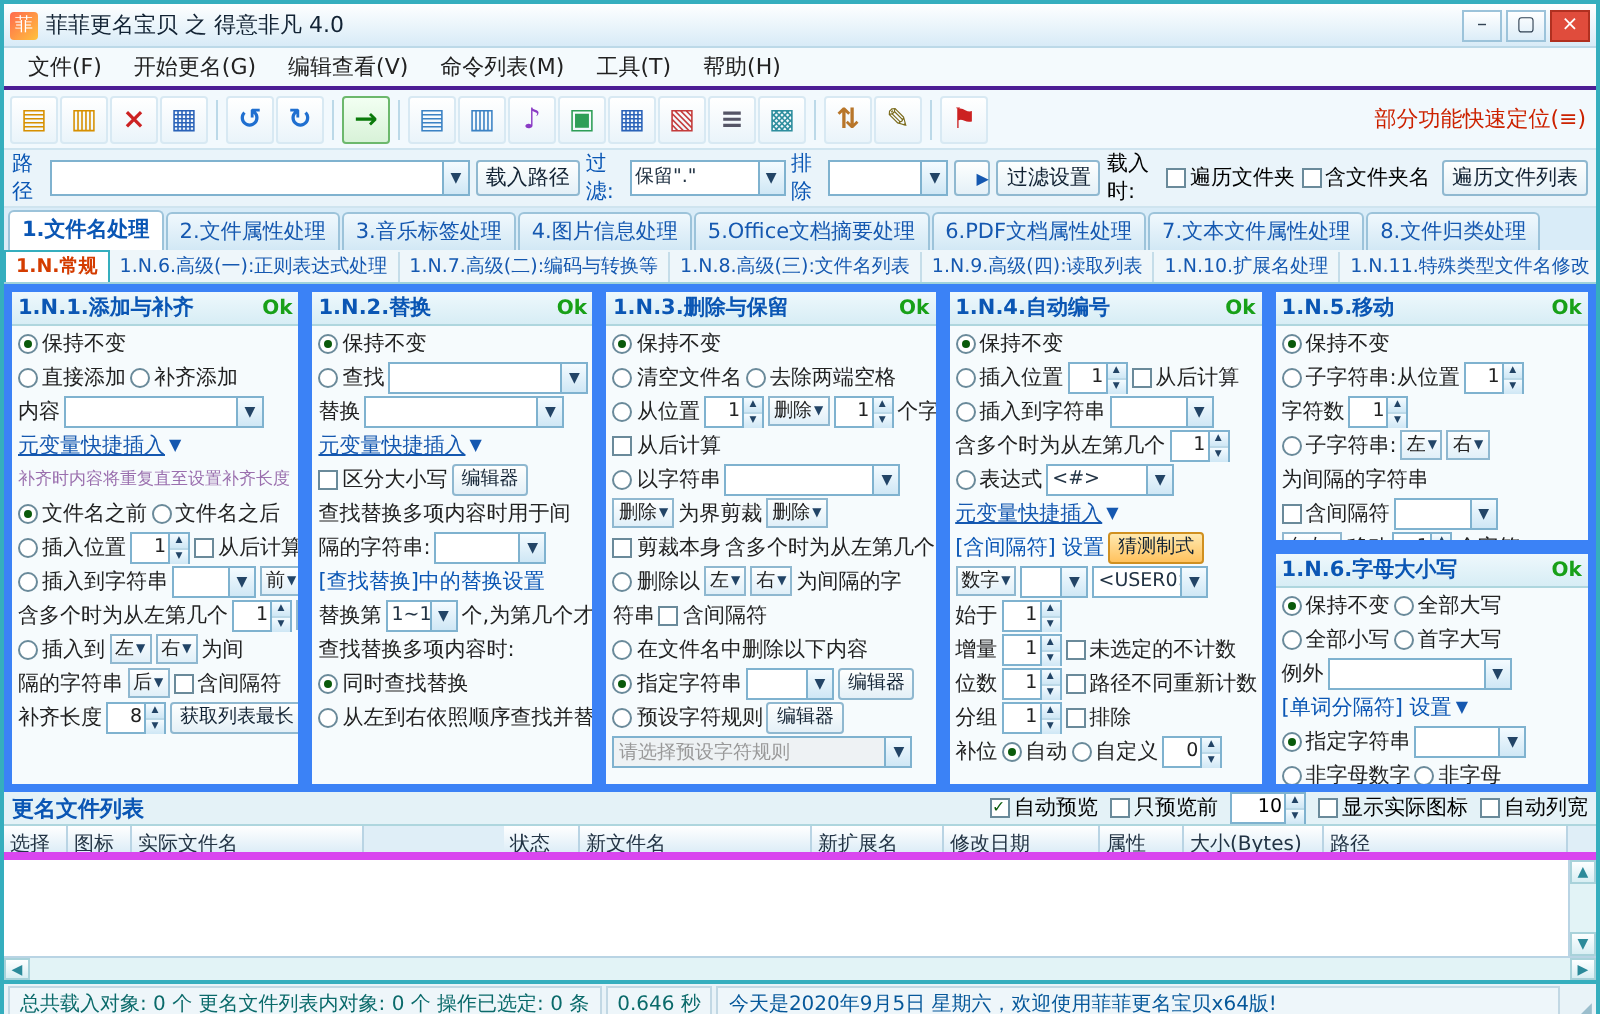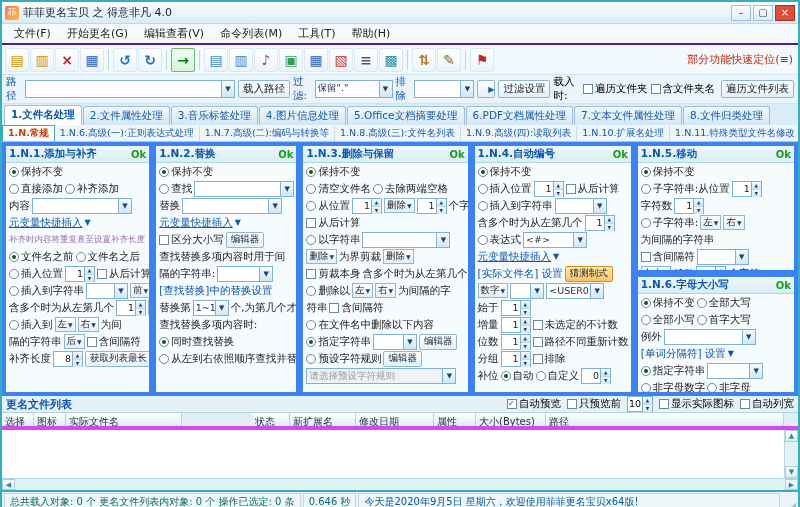--- a/index.html
+++ b/index.html
@@ -72,21 +72,21 @@
   .dropbtn{display:inline-flex;align-items:center;gap:1px;height:15px;padding:0 2px;border:1px solid #8fb8d0;background:linear-gradient(#feffff,#e0eff8);font-size:9.5px;flex:0 0 auto;}
   .da{font-size:6px;color:#224466;}
   .xbtn{height:16px;padding:0 4px;border:1px solid #8fb8d0;border-radius:2px;background:linear-gradient(#fefffe,#e4f0f7);font-size:9.5px;color:#112233;flex:0 0 auto;text-align:right;}
   .xbtn.play{color:#1558b0;font-size:8px;width:18px;padding:0;}
   .xbtn.hl{background:linear-gradient(#ffe9b0,#ffc25e);border-color:#d09020;}
   .gap{flex:1;}
 
   .listbar{flex:0 0 16px;display:flex;align-items:center;gap:3px;padding:0 4px;background:#e4f2f7;border-bottom:1px solid #aed6de;font-size:10.5px;}
   .listtitle{color:#0a56b4;font-weight:bold;font-size:11px;}
   .listops{margin-left:auto;display:flex;align-items:center;gap:6px;}
-  .listops .spin{width:26px;}
+  .listops .spin{width:38px;}
 
   .thead{flex:0 0 17px;display:flex;background:#dfeef7;border-bottom:4px solid #d946ef;padding-right:14px;overflow:hidden;}
   .th{height:100%;border-right:1px solid #b9d4e4;background:linear-gradient(#ffffff,#ddedf7);font-size:10px;color:#223344;padding:2px 3px;overflow:hidden;white-space:nowrap;flex:0 0 auto;}
   .th.flex{flex:1;}
 
   .tbodywrap{flex:0 0 48px;display:flex;background:#fff;}
   .tbody{flex:1;background:#fff;}
   .vscroll{width:14px;flex:0 0 14px;background:#e2f3f6;border-left:1px solid #b9d4e4;display:flex;flex-direction:column;justify-content:space-between;}
   .sarrow{height:12px;font-size:7px;color:#2c8a9a;display:flex;align-items:center;justify-content:center;background:linear-gradient(#fdffff,#d8eef3);border:1px solid #a8d2da;}
   .hscroll{flex:0 0 12px;display:flex;background:#e2f3f6;border-top:1px solid #b9d4e4;}
@@ -645,21 +645,21 @@
             <span class="combo" data-name="combo-box" style="width: 64px;">
               <span class="cval" data-name="combo-value">&lt;#&gt;</span>
               <span class="carr" data-name="chevron-down-icon">▼</span>
             </span>
           </div>
           <div class="prow" data-name="panel-row">
             <a class="link" data-name="meta-variable-insert-link">元变量快捷插入</a>
             <span class="lbl lk" data-name="label">▼</span>
           </div>
           <div class="prow" data-name="panel-row">
-            <span class="lbl blue" data-name="label">[实际文件名] 设置</span>
+            <span class="lbl blue" data-name="label">[含间隔符] 设置</span>
             <button class="xbtn hl" data-name="button">猜测制式</button>
           </div>
           <div class="prow" data-name="panel-row">
             <span class="dropbtn" data-name="mini-dropdown">
               <span data-name="mini-dropdown-label">数字</span>
               <span class="da" data-name="chevron-down-icon">▼</span>
             </span>
             <span class="combo" data-name="combo-box" style="width: 34px;">
               <span class="cval" data-name="combo-value"></span>
               <span class="carr" data-name="chevron-down-icon">▼</span>
@@ -907,20 +907,21 @@
         </label>
       </span>
   </div>
 
   <div class="thead" id="thead" data-name="table-header">
       <span class="th" data-name="column-header" style="width: 32px;">选择</span>
       <span class="th" data-name="column-header" style="width: 32px;">图标</span>
       <span class="th" data-name="column-header" style="width: 116px;">实际文件名</span>
       <span class="th" data-name="column-header" style="width: 70px; margin-top: 28px;">实际扩展名</span>
       <span class="th" data-name="column-header" style="width: 38px;">状态</span>
+      <span class="th" data-name="column-header" style="width: 116px;">新文件名</span>
       <span class="th" data-name="column-header" style="width: 66px;">新扩展名</span>
       <span class="th" data-name="column-header" style="width: 78px;">修改日期</span>
       <span class="th" data-name="column-header" style="width: 42px;">属性</span>
       <span class="th" data-name="column-header" style="width: 70px;">大小(Bytes)</span>
       <span class="th flex" data-name="column-header">路径</span>
     </div>
 
   <div class="tbodywrap" data-name="table-body-wrap">
     <div class="tbody" data-name="file-list-area"></div>
     <div class="vscroll" data-name="vertical-scrollbar">

